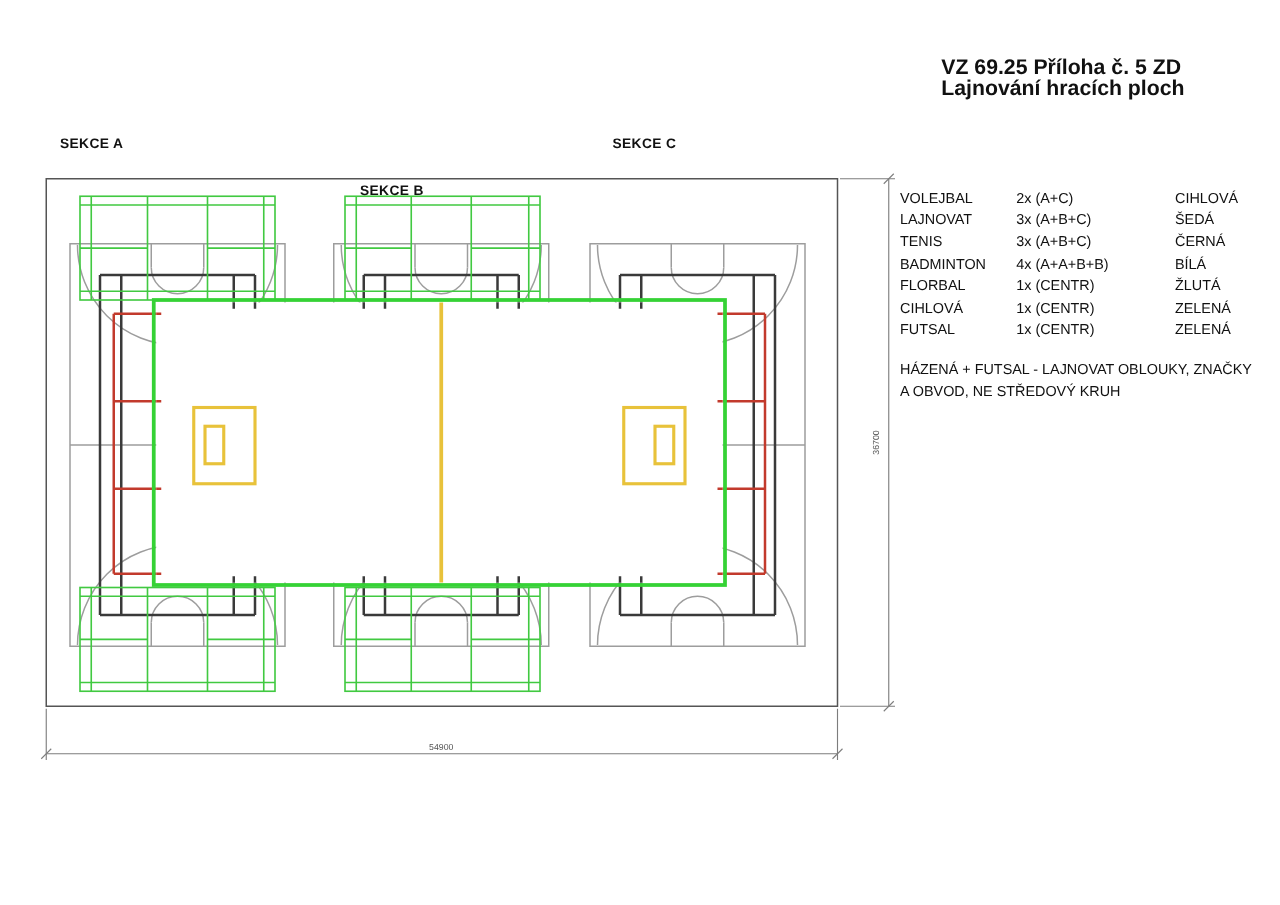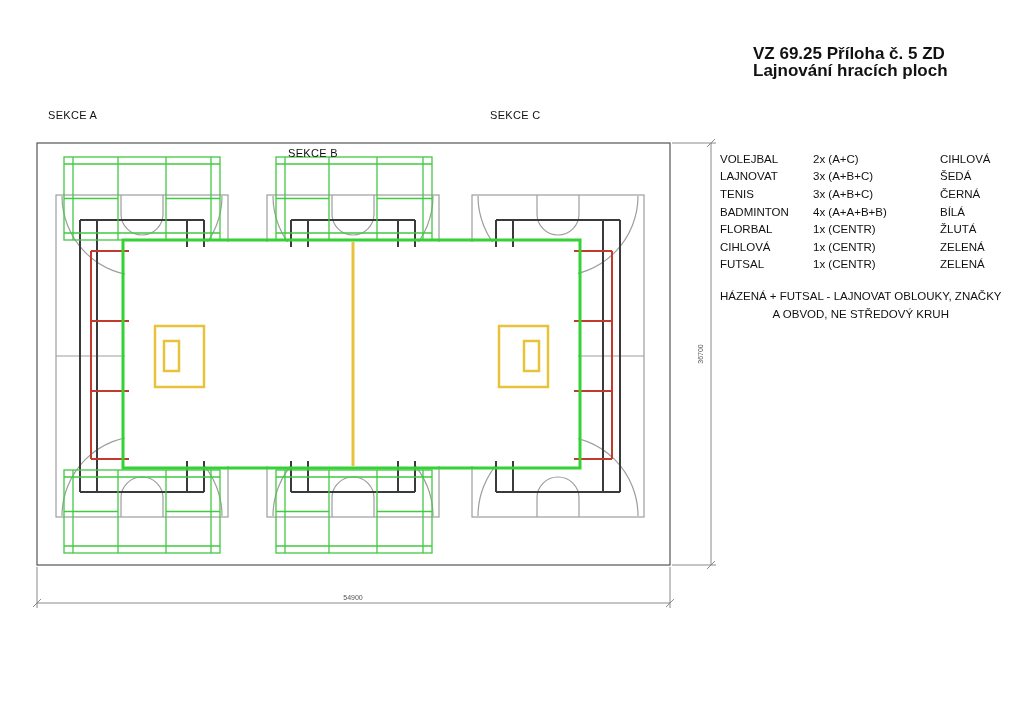--- a/index.html
+++ b/index.html
@@ -1,24 +1,24 @@
 <!DOCTYPE html>
 <html style="--c-volleyball: #c23a2c; --c-basketball: #9d9d9d; --c-tennis: #3a3a3a; --c-badminton: #41c941; --c-handball: #35d235; --c-floorball: #e8c23a; --c-wall: #555555; --c-dim: #7d7d7d;"><head>
 <meta charset="utf-8">
 <style>
   html,body{margin:0;padding:0;background:#ffffff;}
   body{width:1024px;height:724px;position:relative;font-family:"Liberation Sans",sans-serif;color:#111;overflow:hidden;}
   .abs{position:absolute;}
   #drawing{position:absolute;left:0;top:0;width:1024px;height:724px;}
   .title-block{left:753px;top:45px;font-weight:bold;font-size:17px;line-height:17px;white-space:nowrap;}
-  .sekce{top:109px;font-weight:normal;font-size:11px;letter-spacing:.3px;white-space:nowrap;}
+  .sekce{top:109px;font-weight:bold;font-size:11px;letter-spacing:.3px;white-space:nowrap;}
   #sekce-a{left:48px;} #sekce-b{left:288px;margin-top:38px;} #sekce-c{left:490px;text-align:right;}
   .legend{left:720px;top:150px;font-size:11.5px;}
   .legend-row{display:grid;grid-template-columns:69px 103px auto;height:17.6px;align-items:center;white-space:nowrap;gap:24px;}
-  .note{left:720px;top:287px;font-size:11.5px;line-height:18px;white-space:nowrap;text-align:center;}
+  .note{left:720px;top:287px;font-size:11.5px;line-height:18px;white-space:nowrap;}
   svg text{font-family:"Liberation Sans",sans-serif;}
 </style>
 </head>
 <body>
 
 <svg id="drawing" viewBox="0 0 1024 724" xmlns="http://www.w3.org/2000/svg">
 
   <g fill="none" stroke="var(--c-wall)" stroke-width="1.2">
     <rect x="37" y="143" width="633" height="422"></rect>
   </g>

